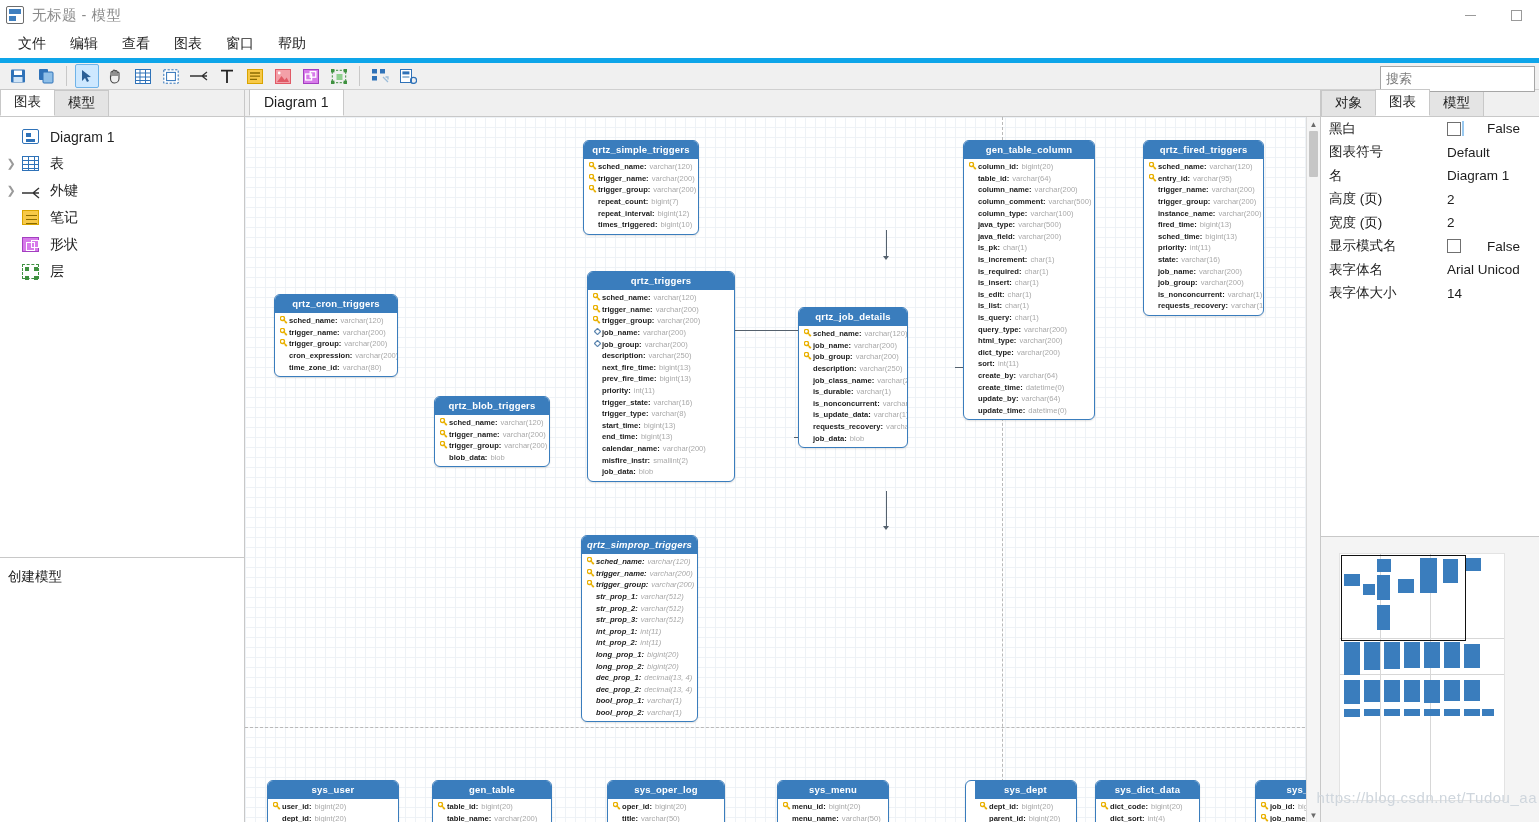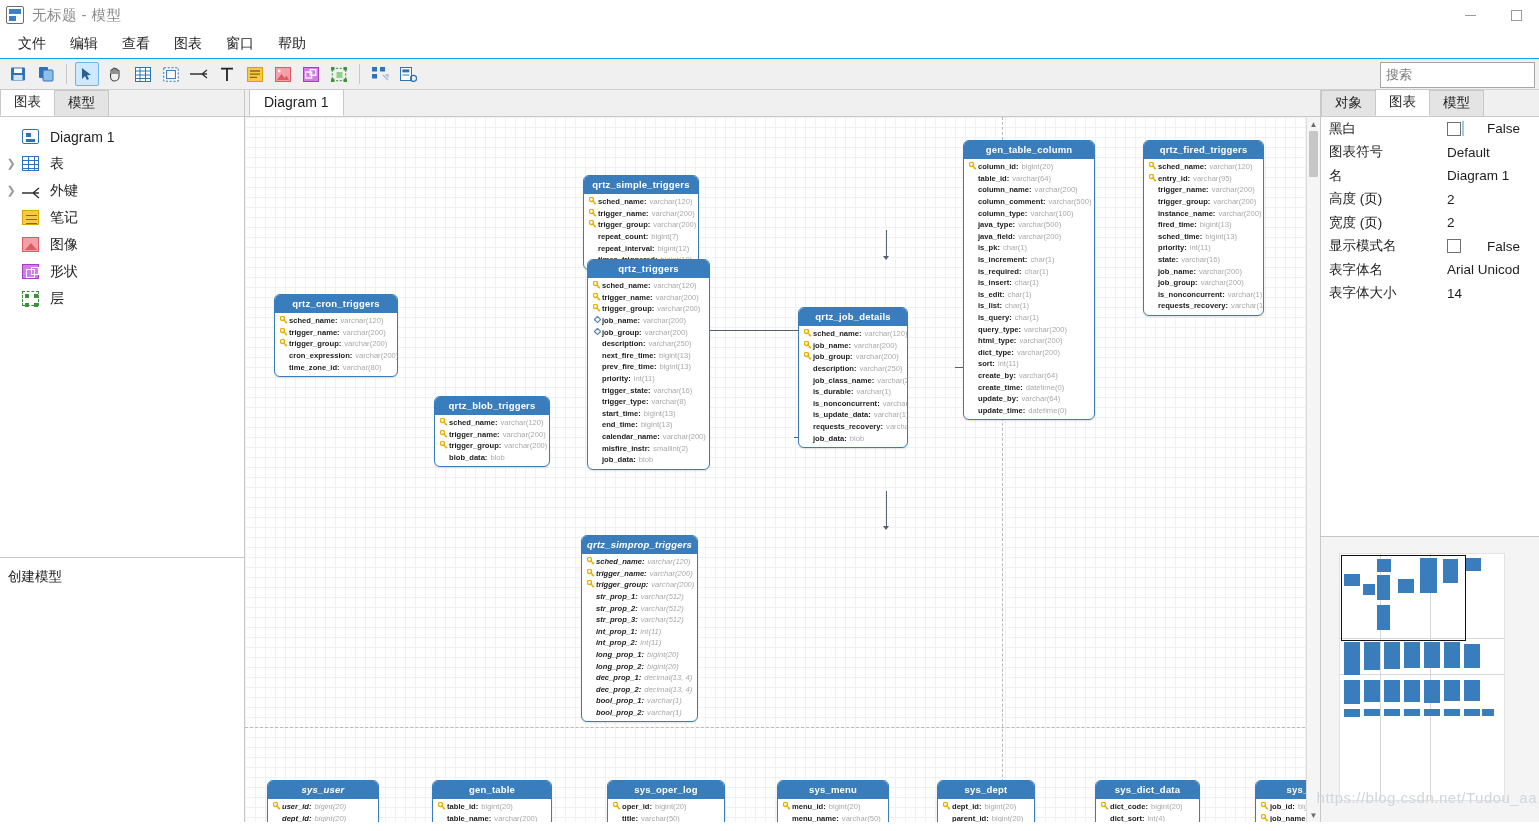--- a/index.html
+++ b/index.html
@@ -21,21 +21,21 @@
   .winbtns { position:absolute; right:0; top:0; height:30px; display:flex; }
   .winbtn { width:46px; height:30px; display:flex; align-items:center; justify-content:center; }
   .winbtn .min { width:11px; height:1px; background:#9a9a9a; }
   .winbtn .max { width:11px; height:11px; border:1px solid #9a9a9a; }
 
   
   .menubar { height:28px; background:#ffffff; display:flex; align-items:center; padding-left:6px; }
   .menubar .mi { padding:2px 12px; font-size:14px; color:#1d1d1d; }
 
   
-  .toolbar { height:32px; background:#f0f0f0; border-top:1px solid #0ea5e9; border-bottom:1px solid #d0d0d0;
+  .toolbar { height:32px; background:#f0f0f0; border-top:5px solid #0ea5e9; border-bottom:1px solid #d0d0d0;
              display:flex; align-items:center; padding-left:4px; position:relative; }
   .tb { width:24px; height:24px; margin:0 2px; display:flex; align-items:center; justify-content:center; position:relative; border-radius:2px; }
   .tb.sel { background:#cde8ff; border:1px solid #6fb3e8; }
   .tbsep { width:1px; height:20px; background:#c8c8c8; margin:0 6px; }
   .searchbox { position:absolute; right:4px; top:3px; width:155px; height:26px; background:#fff; border:1px solid #a6a6a6;
                display:flex; align-items:center; padding-left:5px; color:#7a7a7a; font-size:13px; }
 
   
   .mainrow { display:flex; height:732px; }
 
@@ -297,27 +297,20 @@
 
 
       <div class="trow">
         <span class="twist"></span>
         <span class="ticon">
             <span class="ic-note" style="position:absolute;left:2px;"></span>
           </span>
         <span>笔记</span>
       </div>
 
-      <div class="trow">
-        <span class="twist"></span>
-        <span class="ticon">
-            <span class="ic-image" style="position:absolute;left:2px;"></span>
-          </span>
-        <span>图像</span>
-      </div>
 
       <div class="trow">
         <span class="twist"></span>
         <span class="ticon">
             <span class="ic-shape" style="position:absolute;left:2px;"></span>
           </span>
         <span>形状</span>
       </div>
 
       <div class="trow">
@@ -344,21 +337,21 @@
       <div class="conn connv" style="left:641px; top:113px; height:27px;"></div>
       <div class="arrowdown" style="left:638px; top:139px;"></div>
       <div class="conn connh" style="left:398px; top:213px; width:188px;"></div>
       <div class="arrowright" style="left:584px; top:210px;"></div>
       <div class="conn connh" style="left:549px; top:320px; width:38px;"></div>
       <div class="arrowright" style="left:584px; top:317px;"></div>
       <div class="conn connh" style="left:710px; top:250px; width:88px;"></div>
       <div class="conn connv" style="left:641px; top:374px; height:36px;"></div>
       <div class="arrowdown" style="left:638px; top:409px;"></div>
       <div class="ents" id="ents">
-          <div class="ent" style="left: 338px; top: 23px; width: 116px; margin-top: 35px;">
+          <div class="ent" style="left: 338px; top: 23px; width: 116px;">
             <div class="hdr">qrtz_simple_triggers</div>
             <div class="cols">
               <div class="col">
                 <span class="km pk"><svg width="8" height="8" viewBox="0 0 8 8">
                     <circle cx="2.4" cy="2.4" r="2.1" fill="none" stroke="#e9b000" stroke-width="1.4"></circle>
                     <path d="M3.6 3.6 L7 7 M5.4 5.4 L4.6 6.2 M6.4 6.4 L5.6 7.2" stroke="#e9b000" stroke-width="1.3"></path>
                   </svg></span>
                 <span class="cn">sched_name:</span>
                 <span class="ct">varchar(120)</span>
               </div>
@@ -388,21 +381,21 @@
                 <span class="cn">repeat_interval:</span>
                 <span class="ct">bigint(12)</span>
               </div>
               <div class="col">
                 <span class="km"></span>
                 <span class="cn">times_triggered:</span>
                 <span class="ct">bigint(10)</span>
               </div>
             </div>
           </div>
-          <div class="ent" style="left: 342px; top: 142px; width: 123px;">
+          <div class="ent" style="left: 342px; top: 154px; width: 148px;">
             <div class="hdr">qrtz_triggers</div>
             <div class="cols">
               <div class="col">
                 <span class="km pk"><svg width="8" height="8" viewBox="0 0 8 8">
                     <circle cx="2.4" cy="2.4" r="2.1" fill="none" stroke="#e9b000" stroke-width="1.4"></circle>
                     <path d="M3.6 3.6 L7 7 M5.4 5.4 L4.6 6.2 M6.4 6.4 L5.6 7.2" stroke="#e9b000" stroke-width="1.3"></path>
                   </svg></span>
                 <span class="cn">sched_name:</span>
                 <span class="ct">varchar(120)</span>
               </div>
@@ -901,21 +894,21 @@
                 <span class="cn">bool_prop_1:</span>
                 <span class="ct">varchar(1)</span>
               </div>
               <div class="col">
                 <span class="km"></span>
                 <span class="cn">bool_prop_2:</span>
                 <span class="ct">varchar(1)</span>
               </div>
             </div>
           </div>
-          <div class="ent" style="left: 22px; top: 663px; width: 112px; font-style: italic;">
+          <div class="ent" style="left: 22px; top: 663px; width: 132px;">
             <div class="hdr">sys_user</div>
             <div class="cols">
               <div class="col">
                 <span class="km pk"><svg width="8" height="8" viewBox="0 0 8 8">
                     <circle cx="2.4" cy="2.4" r="2.1" fill="none" stroke="#e9b000" stroke-width="1.4"></circle>
                     <path d="M3.6 3.6 L7 7 M5.4 5.4 L4.6 6.2 M6.4 6.4 L5.6 7.2" stroke="#e9b000" stroke-width="1.3"></path>
                   </svg></span>
                 <span class="cn">user_id:</span>
                 <span class="ct">bigint(20)</span>
               </div>
@@ -973,21 +966,21 @@
                 <span class="cn">menu_id:</span>
                 <span class="ct">bigint(20)</span>
               </div>
               <div class="col">
                 <span class="km"></span>
                 <span class="cn">menu_name:</span>
                 <span class="ct">varchar(50)</span>
               </div>
             </div>
           </div>
-          <div class="ent" style="left: 692px; top: 663px; width: 98px;">
+          <div class="ent" style="left: 720px; top: 663px; width: 112px; padding-left: 9px;">
             <div class="hdr">sys_dept</div>
             <div class="cols">
               <div class="col">
                 <span class="km pk"><svg width="8" height="8" viewBox="0 0 8 8">
                     <circle cx="2.4" cy="2.4" r="2.1" fill="none" stroke="#e9b000" stroke-width="1.4"></circle>
                     <path d="M3.6 3.6 L7 7 M5.4 5.4 L4.6 6.2 M6.4 6.4 L5.6 7.2" stroke="#e9b000" stroke-width="1.3"></path>
                   </svg></span>
                 <span class="cn">dept_id:</span>
                 <span class="ct">bigint(20)</span>
               </div>

